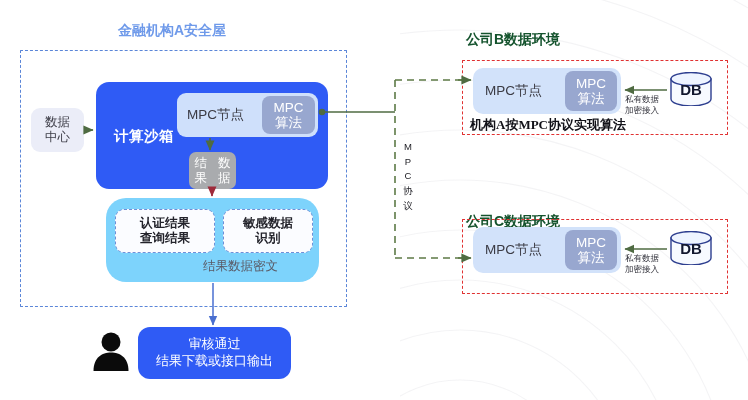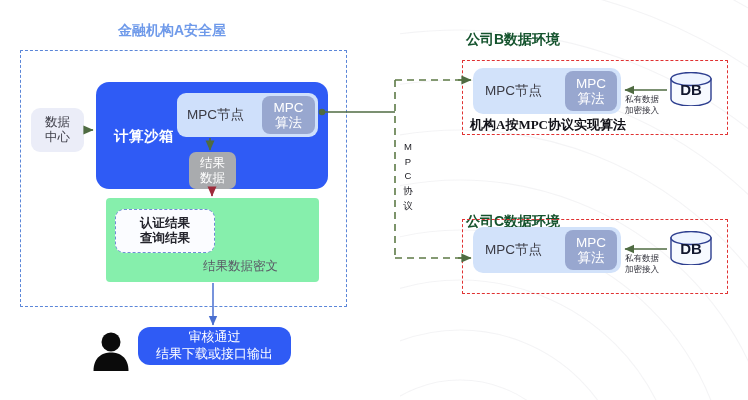--- a/index.html
+++ b/index.html
@@ -83,43 +83,42 @@
     justify-content: center;
   }
   .result-data {
     background: #a9abae;
     border-radius: 7px;
     color: #ffffff;
     font-size: 12.5px;
     line-height: 1.15;
     text-align: center;
     display: flex;
-    flex-direction: column;
     align-items: center;
     justify-content: center;
   }
 
   
   .datacenter {
     background: #ebedf8;
     border-radius: 9px;
     color: #3c3c46;
     font-size: 12.5px;
     line-height: 1.18;
     text-align: center;
     display: flex;
     flex-direction: column;
     align-items: center;
     justify-content: center;
   }
 
   
   .cipher-panel {
-    background: #86efac;
-    border-radius: 4px;
+    background: #7dd3fc;
+    border-radius: 20px;
   }
   .cipher-chip {
     background: #fbfcff;
     border: 1.5px dashed #6f8ed6;
     border-radius: 9px;
     color: #23232b;
     font-size: 12.5px;
     font-weight: bold;
     line-height: 1.2;
     text-align: center;
@@ -238,29 +237,33 @@
       <div>结果</div>
       <div>数据</div>
     </div>
   </div>
 
   <div class="abs cipher-panel" style="left:106px; top:198px; width:213px; height:84px;">
     <div class="abs cipher-chip" style="left:9px; top:11px; width:98px; height:42px;">
       <div>认证结果</div>
       <div>查询结果</div>
     </div>
+    <div class="abs cipher-chip" style="left:117px; top:11px; width:88px; height:42px;">
+      <div>敏感数据</div>
+      <div>识别</div>
+    </div>
     <div class="abs cipher-caption" style="left:0; top:60px;padding-left:28px;">结果数据密文</div>
   </div>
 
   <svg class="abs" style="left:92px; top:330px; width:38px; height:42px;" viewBox="0 0 38 42">
     <circle cx="19" cy="12" r="9.5" fill="#0b0b0b"></circle>
     <path d="M1.5 41 C1.5 27.5 10 22.5 19 22.5 C28 22.5 36.5 27.5 36.5 41 Z" fill="#0b0b0b"></path>
   </svg>
 
-  <div class="abs output-pill" style="left:138px; top:327px; width:153px; height:38px;">
+  <div class="abs output-pill" style="left:138px; top:327px; width:153px; height:52px;">
     <div>审核通过</div>
     <div>结果下载或接口输出</div>
   </div>
 
   <div class="abs zone-title red" style="left:466px; top:31px;">公司B数据环境</div>
 
   <div class="abs zone-red" style="left:462px; top:60px; width:264px; height:73px;"></div>
 
   <div class="abs partner-node" style="left:473px; top:68px; width:148px; height:46px;">
     <div class="partner-node-label">MPC节点</div>

